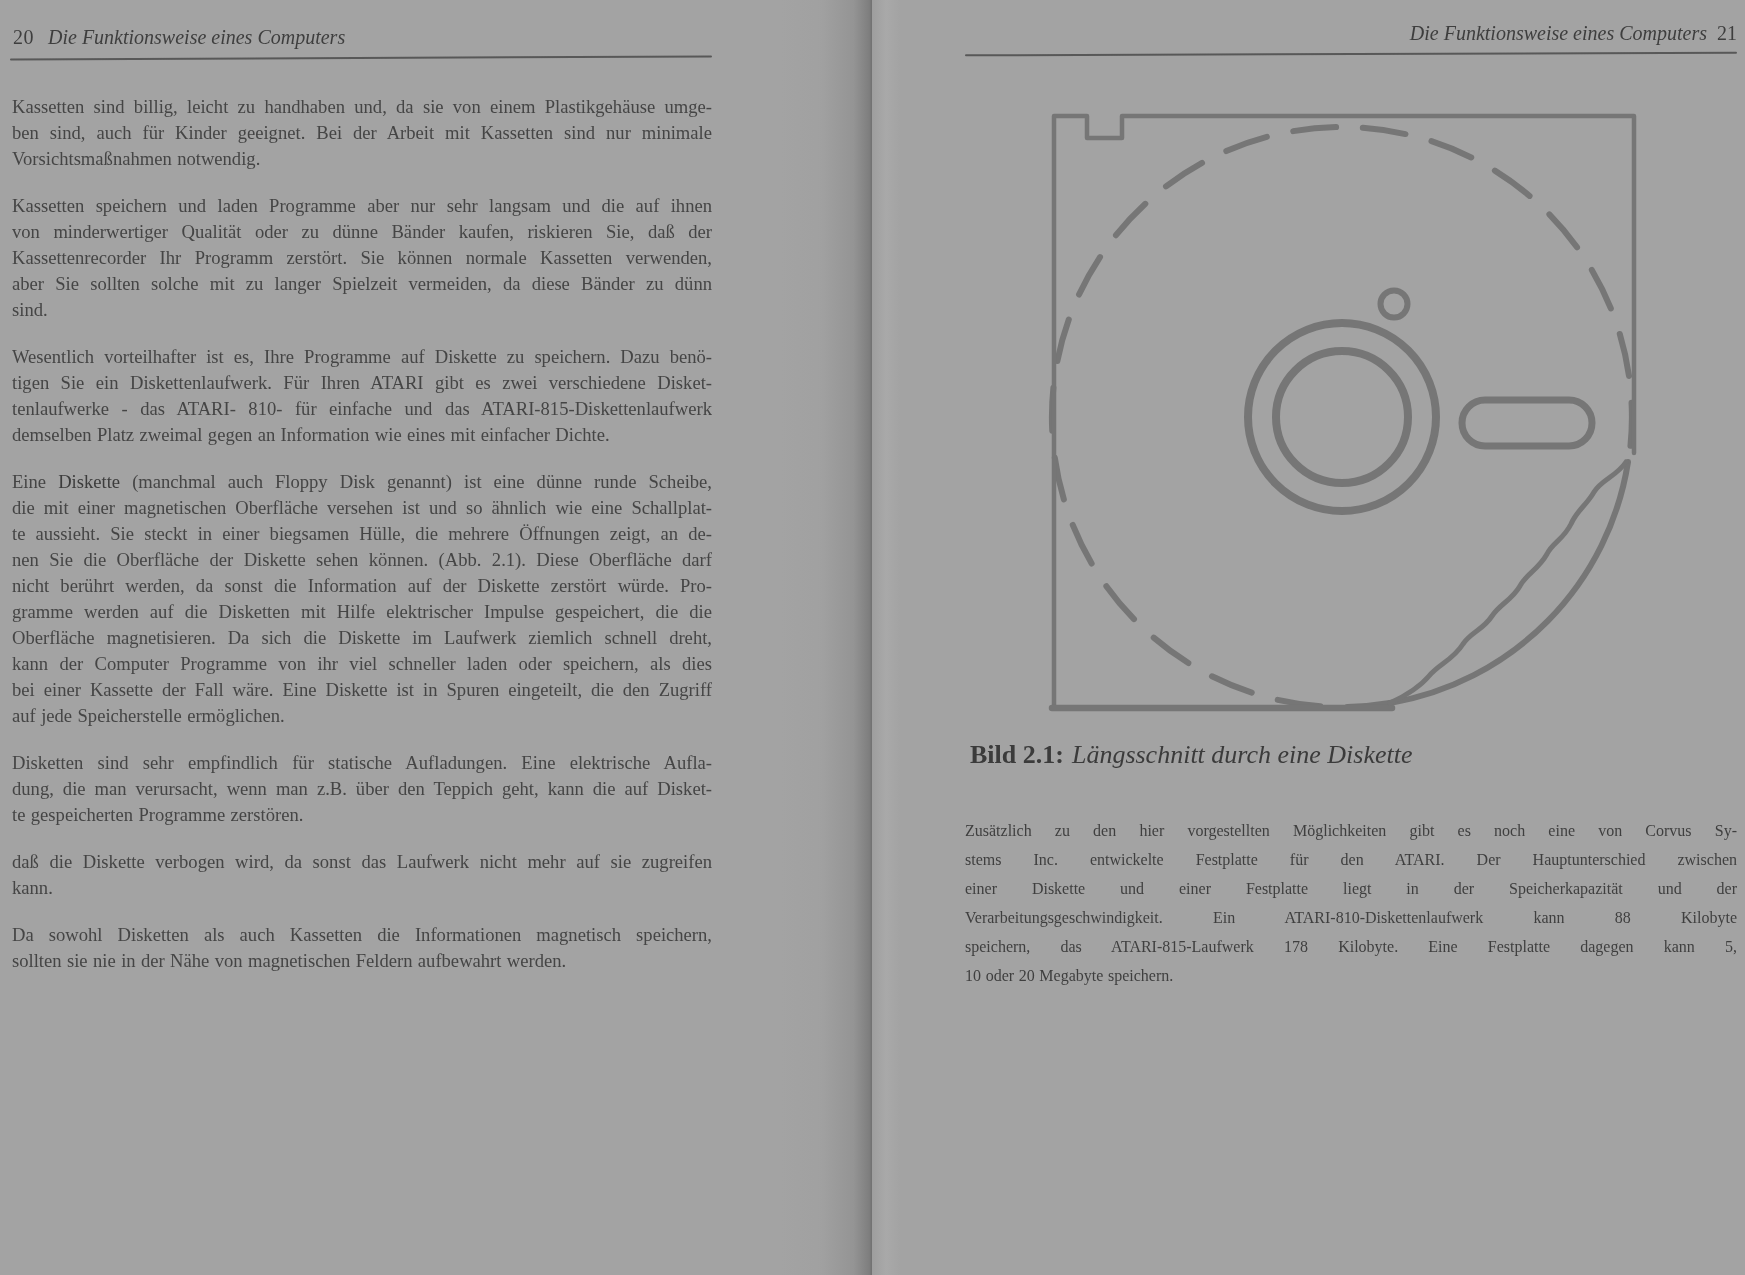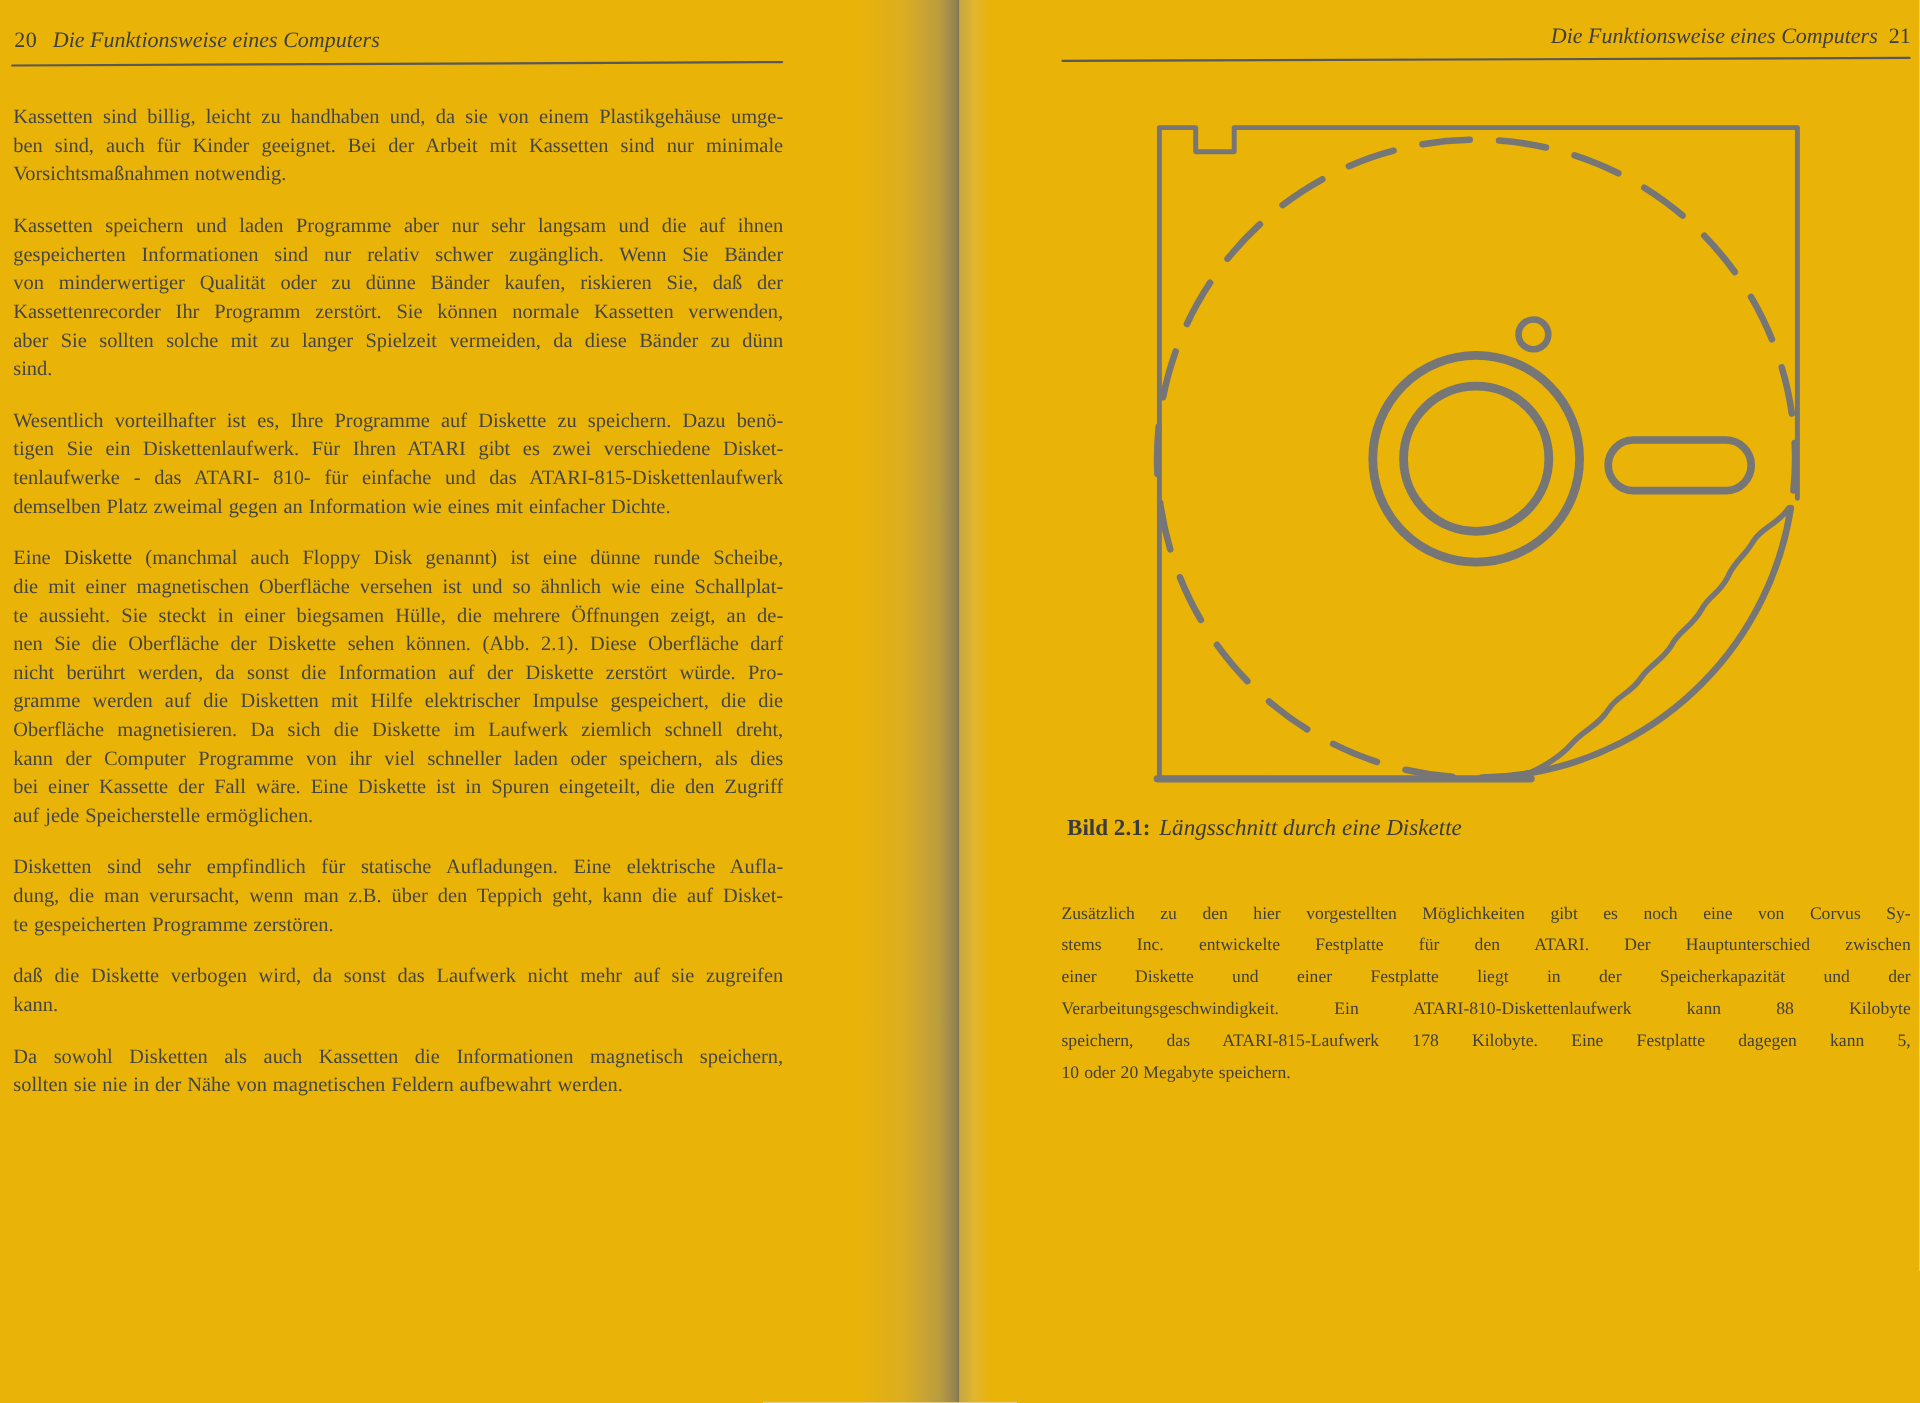--- a/index.html
+++ b/index.html
@@ -1,19 +1,19 @@
 <!DOCTYPE html>
 <html><head>
 <meta charset="utf-8">
 <style>
   html,body{margin:0;padding:0;background:#e8e8e6;}
   .canvas{
     position:relative;
     width:1745px;height:1275px;
-    background:#eab308;
+    background:#a3a3a3;
     overflow:hidden;
     font-family:"Liberation Serif","DejaVu Serif",serif;
     color:#454545;
   }
   
   .runhead{position:absolute;font-size:20px;color:#3e3e3e;white-space:nowrap;}
   .runhead .it{font-style:italic;}
   .runhead-left{left:13px;top:26px;}
   .runhead-left .num{margin-right:14px;letter-spacing:.5px;}
   .runhead-right{right:8px;top:22px;text-align:left;}
@@ -32,21 +32,21 @@
     height:26px;line-height:26px;
     overflow:hidden;
     word-spacing:.04em;
   }
   .bodycol-right .line{height:29px;line-height:29px;}
   
   .line:not(.last)::after{content:"";display:inline-block;width:100%;height:0;}
   .line b{font-weight:normal;color:#3c3c3c;}
   
   .diagram{position:absolute;left:940px;top:85px;width:760px;height:660px;}
-  .caption{position:absolute;left:970px;top:740px;font-size:21px;color:#3b3b3b;white-space:nowrap;}
+  .caption{position:absolute;left:970px;top:740px;font-size:26px;color:#3b3b3b;white-space:nowrap;}
   .caption .lbl{font-weight:bold;margin-right:8px;}
   .caption .it{font-style:italic;}
   
   .gutterA{position:absolute;left:780px;top:0;width:92px;height:1275px;
     background:linear-gradient(to right,rgba(130,130,130,0) 0%,rgba(150,150,150,.18) 45%,rgba(130,130,130,.45) 80%,rgba(112,112,112,.72) 97%,rgba(100,100,100,.8) 100%);}
   .gutterB{position:absolute;left:872px;top:0;width:28px;height:1275px;
     background:linear-gradient(to right,rgba(150,150,150,.42) 0%,rgba(190,190,190,.22) 50%,rgba(220,220,220,0) 100%);}
 </style>
 </head>
 <body>
@@ -59,21 +59,20 @@
   <div class="headrule headrule-left"></div>
 
   <div class="bodycol bodycol-left">
       <div class="para">
         <div class="line">Kassetten sind billig, leicht zu handhaben und, da sie von einem Plastikgehäuse umge-</div>
         <div class="line">ben sind, auch für Kinder geeignet. Bei der Arbeit mit Kassetten sind nur minimale</div>
         <div class="line last">Vorsichtsmaßnahmen notwendig.</div>
       </div>
       <div class="para">
         <div class="line">Kassetten speichern und laden Programme aber nur sehr langsam und die auf ihnen</div>
-        <div class="line">gespeicherten Informationen sind nur relativ schwer zugänglich. Wenn Sie Bänder</div>
         <div class="line">von minderwertiger Qualität oder zu dünne Bänder kaufen, riskieren Sie, daß der</div>
         <div class="line">Kassettenrecorder Ihr Programm zerstört. Sie können normale Kassetten verwenden,</div>
         <div class="line">aber Sie sollten solche mit zu langer Spielzeit vermeiden, da diese Bänder zu dünn</div>
         <div class="line last">sind.</div>
       </div>
       <div class="para">
         <div class="line">Wesentlich vorteilhafter ist es, Ihre Programme auf Diskette zu speichern. Dazu benö-</div>
         <div class="line">tigen Sie ein Diskettenlaufwerk. Für Ihren ATARI gibt es zwei verschiedene Disket-</div>
         <div class="line">tenlaufwerke - das ATARI- 810- für einfache und das ATARI-815-Diskettenlaufwerk</div>
         <div class="line last">demselben Platz zweimal gegen an Information wie eines mit einfacher Dichte.</div>

